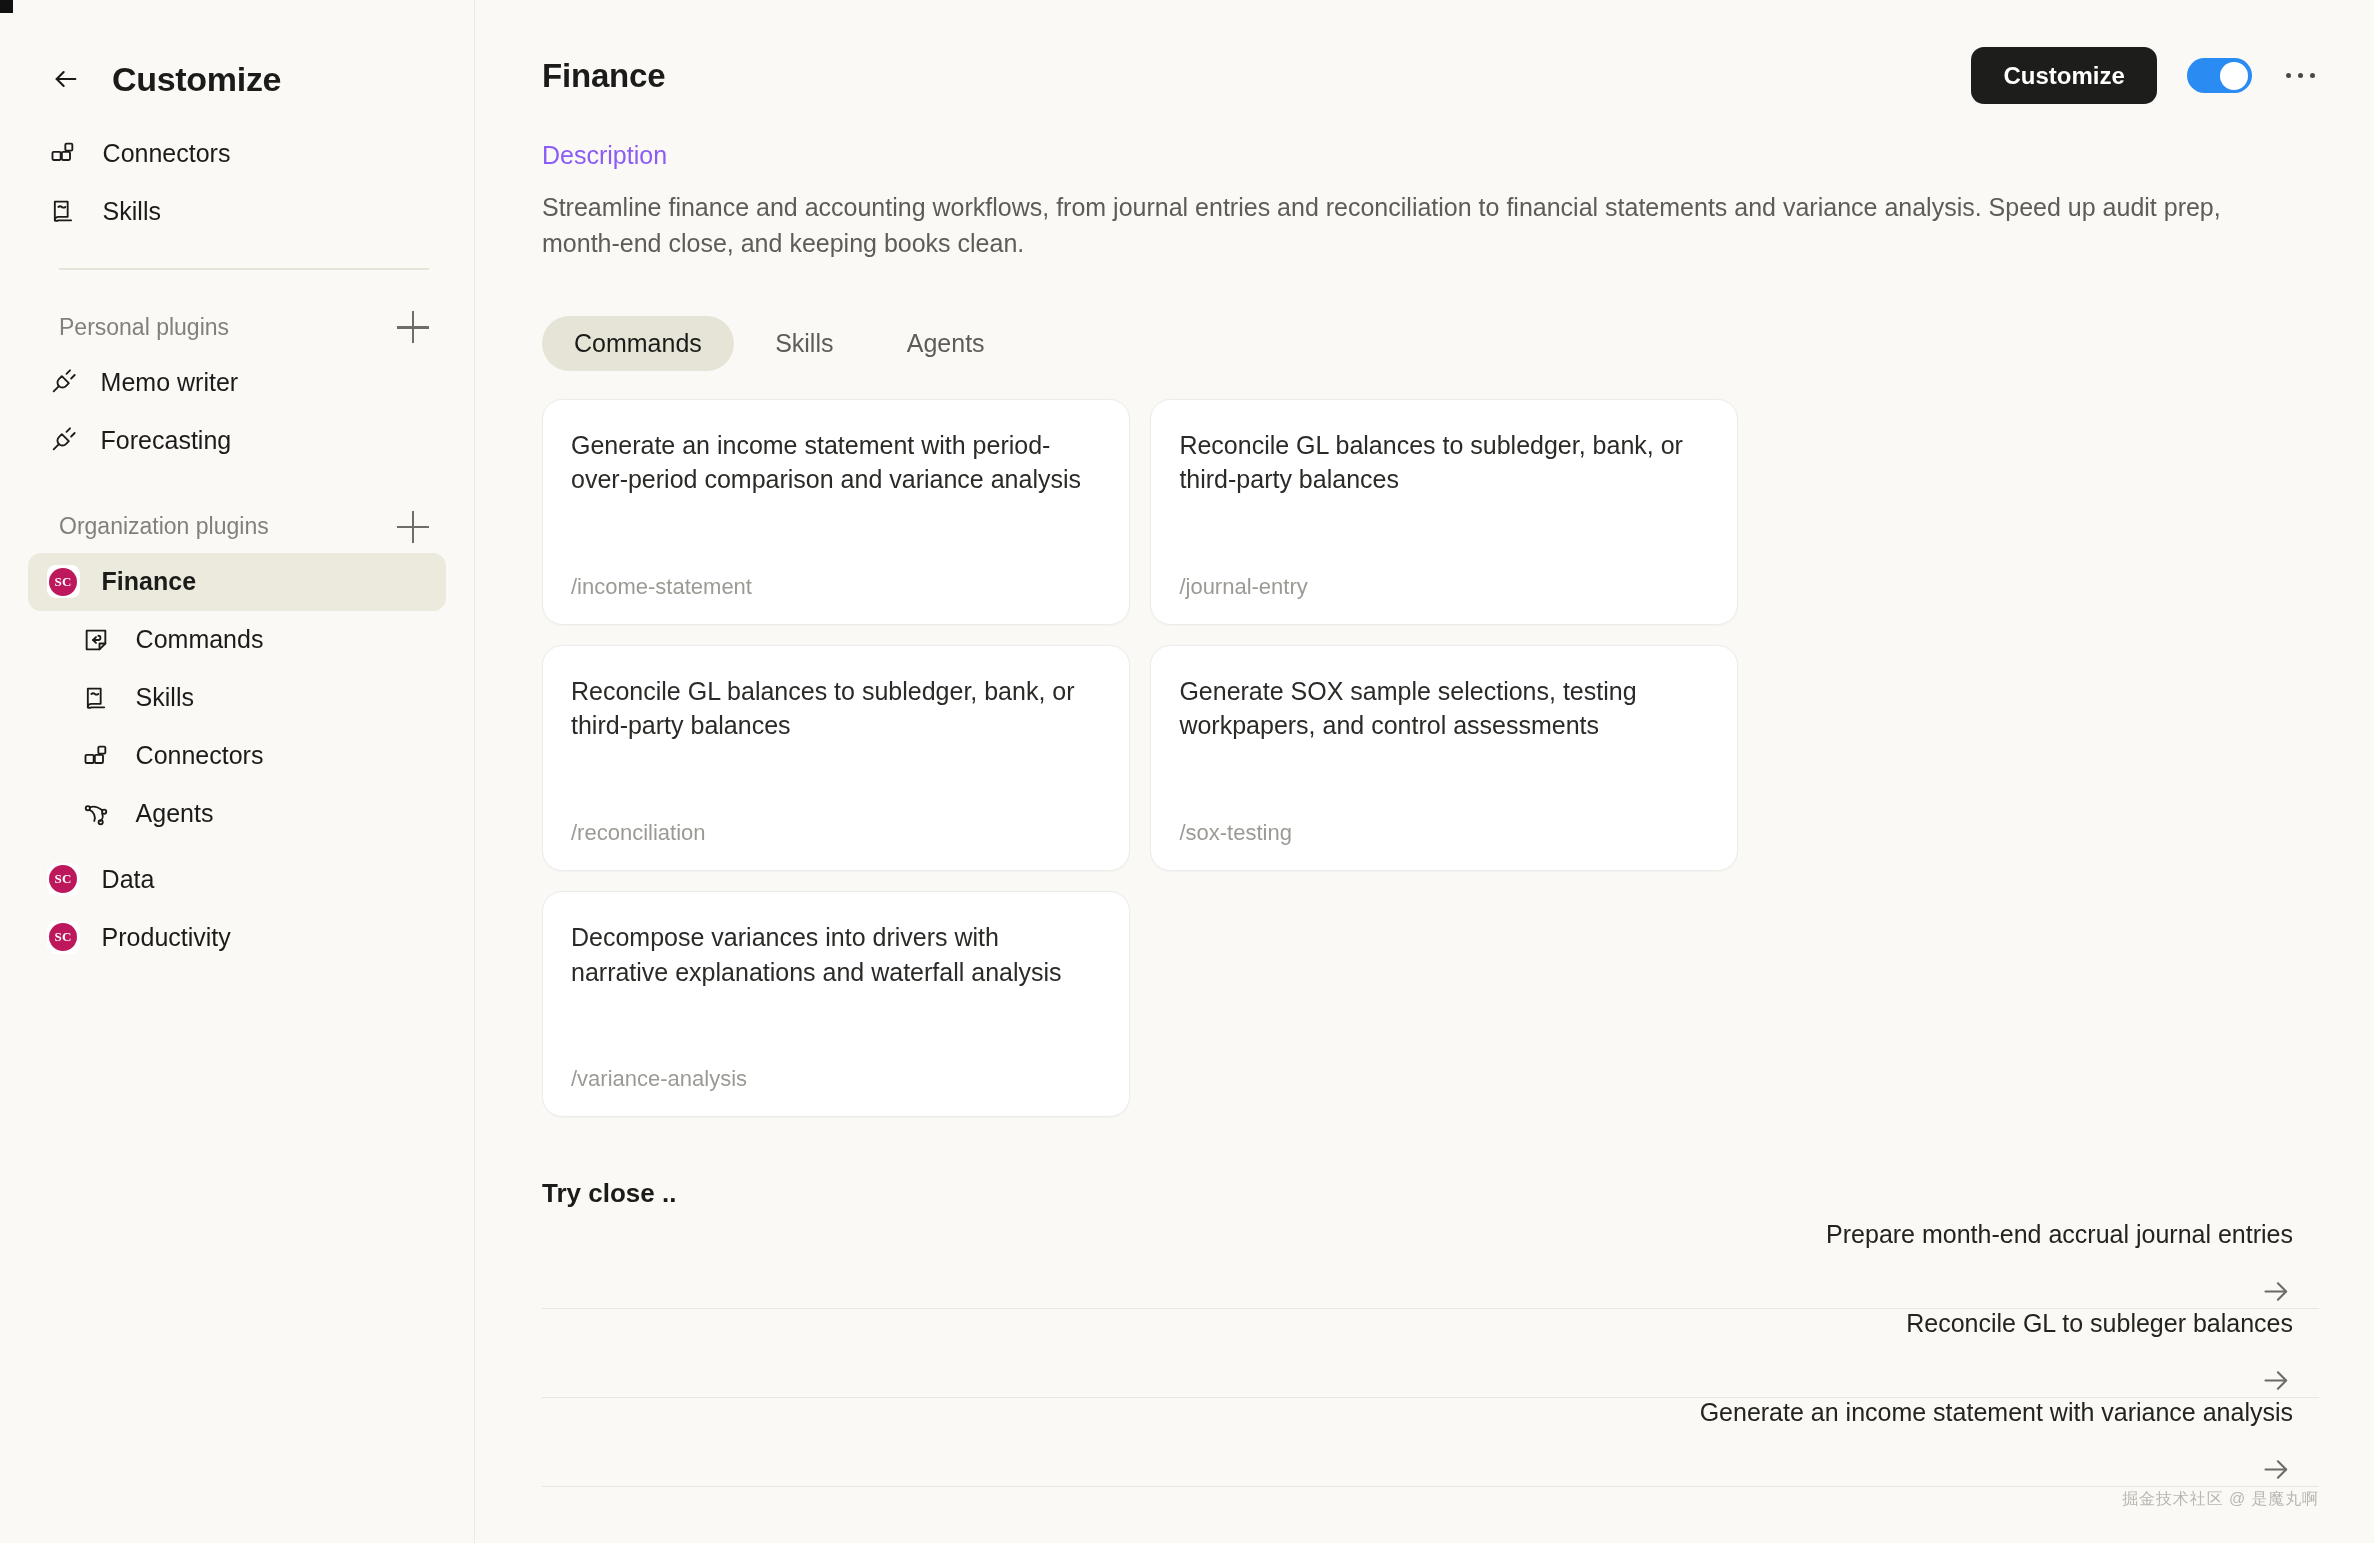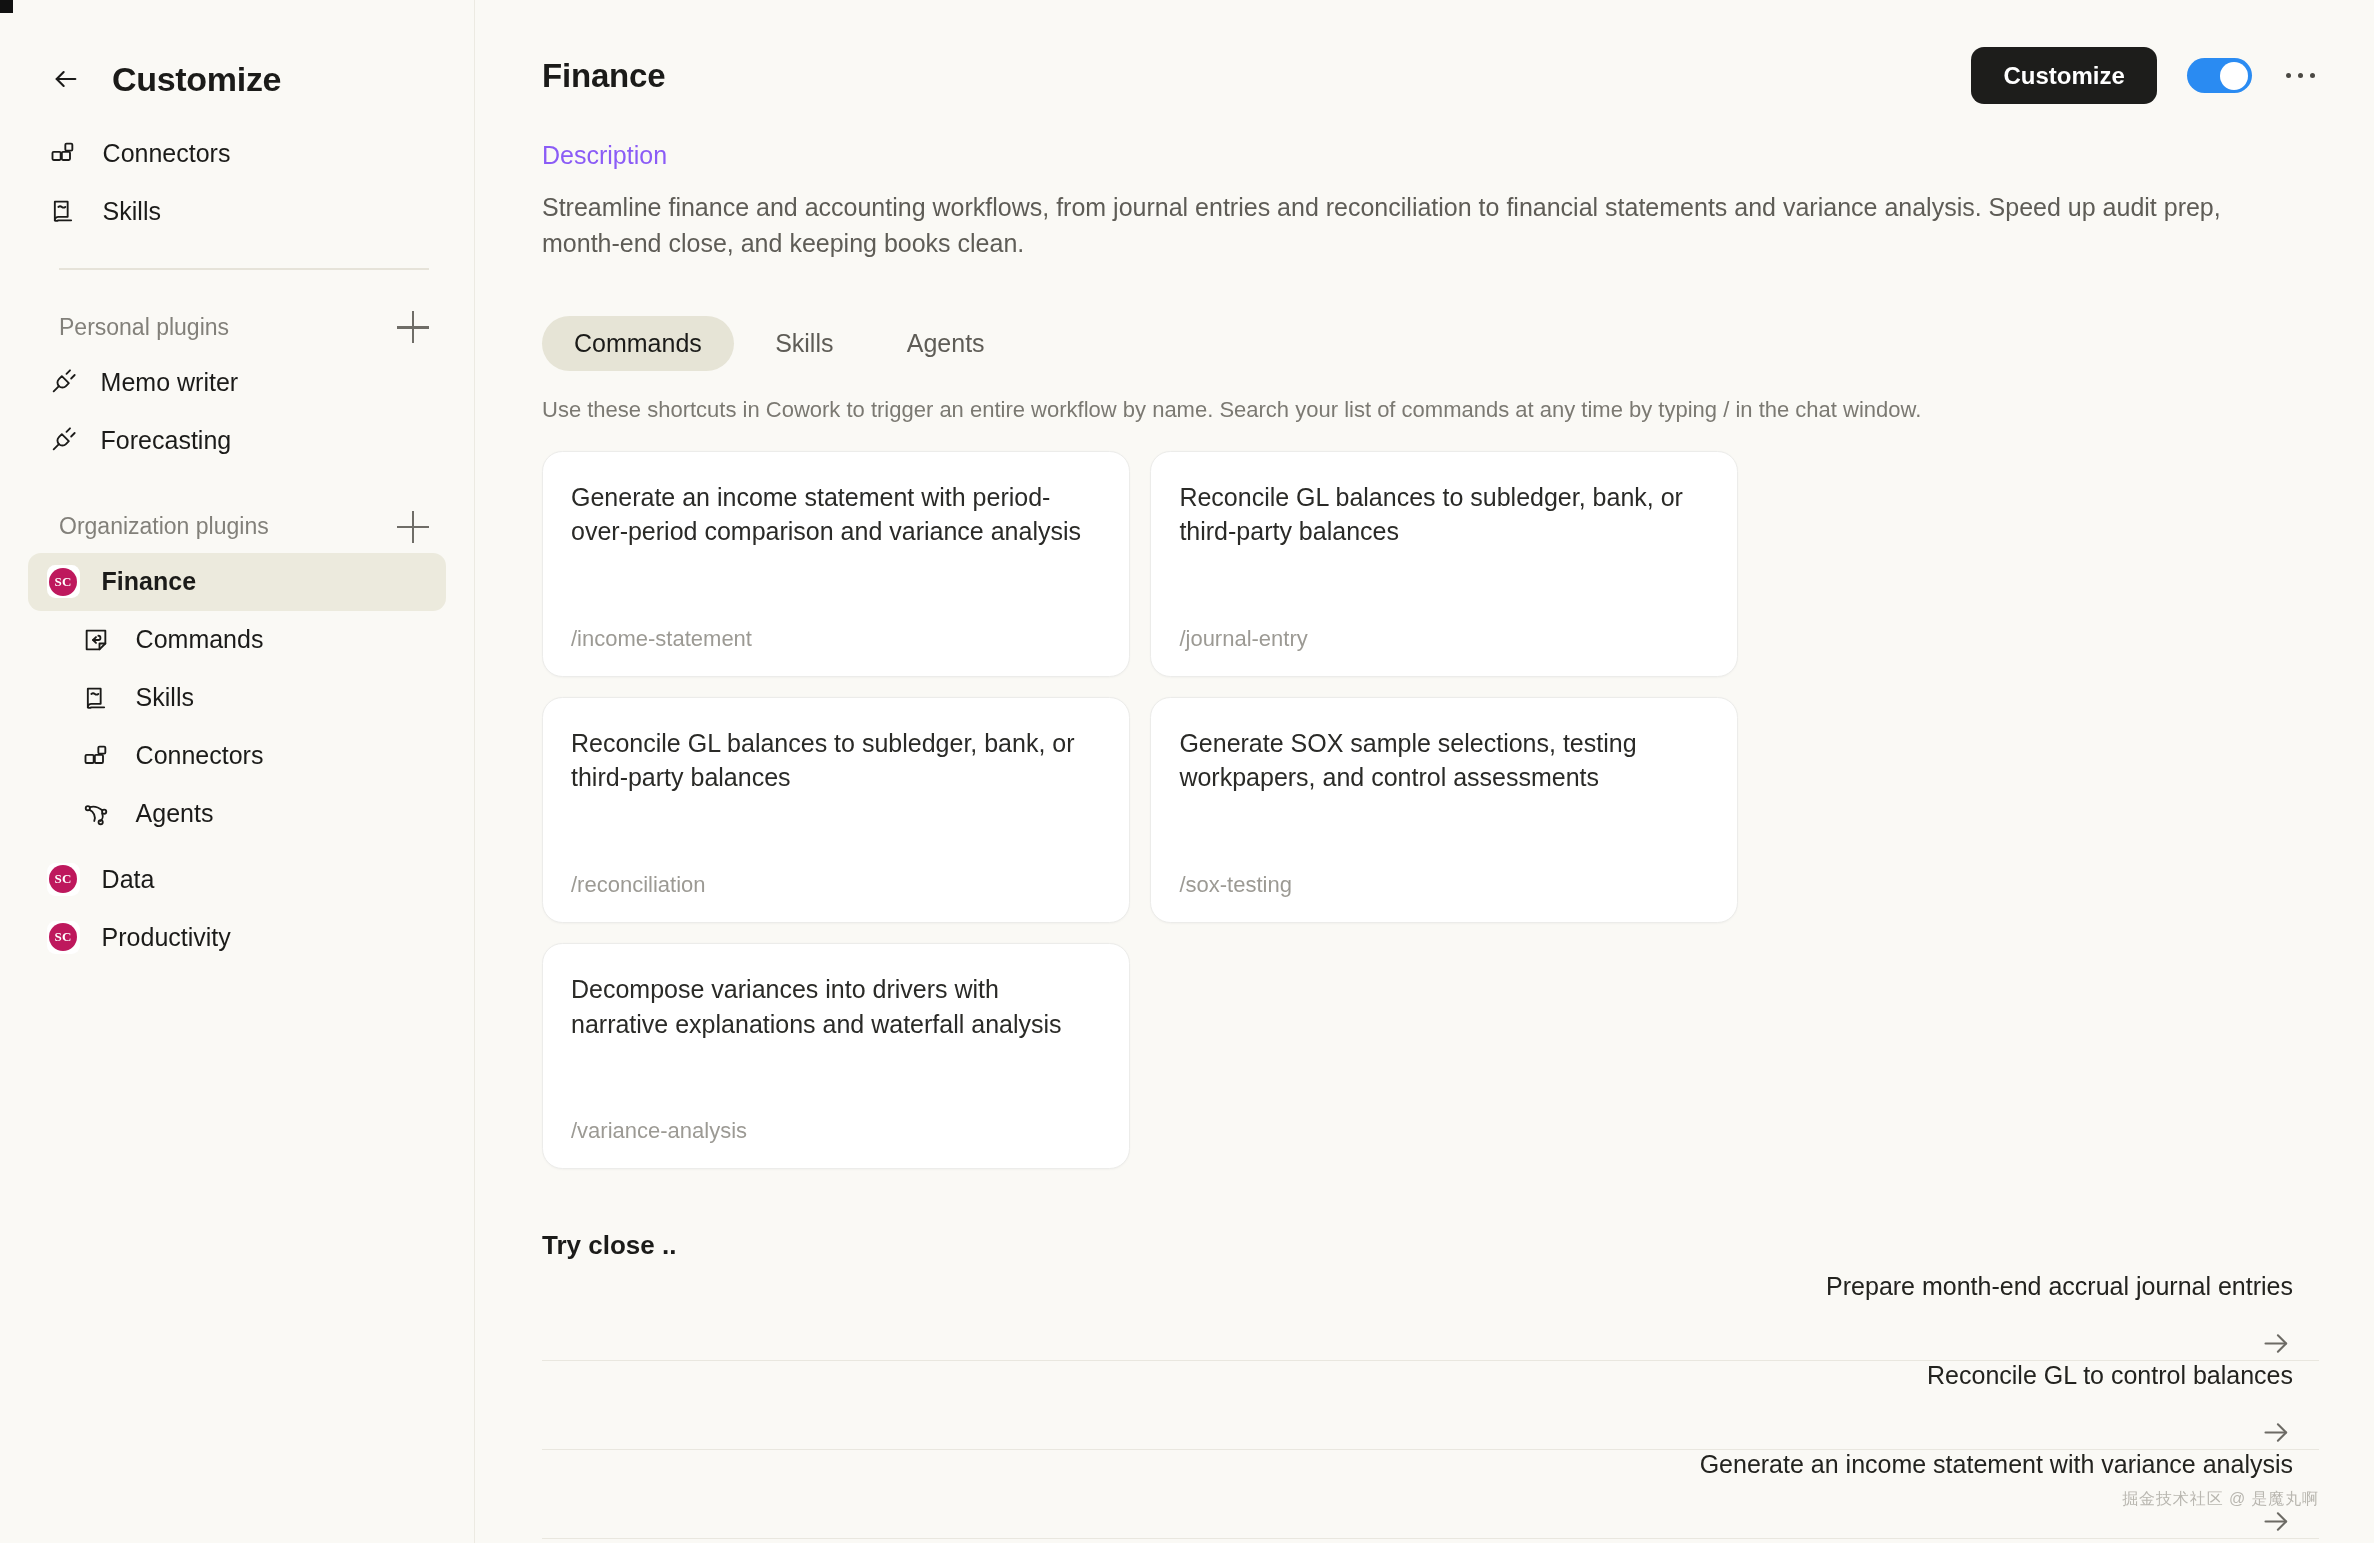--- a/index.html
+++ b/index.html
@@ -496,21 +496,20 @@
 
       <div class="label-small">Description</div>
       <div class="desc">Streamline finance and accounting workflows, from journal entries and reconciliation to financial statements and variance analysis. Speed up audit prep, month-end close, and keeping books clean.</div>
 
       <div class="tabs">
         <div class="tab active">Commands</div>
         <div class="tab">Skills</div>
         <div class="tab">Agents</div>
       </div>
 
-      <div class="hint">Use these shortcuts in Cowork to trigger an entire workflow by name. Search your list of commands at any time by typing / in the chat window.</div>
 
       <div class="cards">
         <div class="card">
           <div class="c-title">Generate an income statement with period-over-period comparison and variance analysis</div>
           <div class="c-slug">/income-statement</div>
         </div>
         <div class="card">
           <div class="c-title">Reconcile GL balances to subledger, bank, or third-party balances</div>
           <div class="c-slug">/journal-entry</div>
         </div>
@@ -535,21 +534,21 @@
           <span class="t-txt">Prepare month-end accrual journal entries</span>
           <span class="arrow-ic">
             <svg width="33" height="33" viewBox="0 0 24 24" fill="none" stroke="#6d6b65" stroke-width="1.5" stroke-linecap="round" stroke-linejoin="round">
                 <line x1="4" y1="12" x2="19" y2="12"></line>
                 <polyline points="13,6 19,12 13,18"></polyline>
               </svg>
           </span>
         </div>
 
         <div class="try-row">
-          <span class="t-txt">Reconcile GL to control balances</span>
+          <span class="t-txt">Reconcile GL to subleger balances</span>
           <span class="arrow-ic">
             <svg width="33" height="33" viewBox="0 0 24 24" fill="none" stroke="#6d6b65" stroke-width="1.5" stroke-linecap="round" stroke-linejoin="round">
                 <line x1="4" y1="12" x2="19" y2="12"></line>
                 <polyline points="13,6 19,12 13,18"></polyline>
               </svg>
           </span>
         </div>
 
         <div class="try-row">
           <span class="t-txt">Generate an income statement with variance analysis</span>

